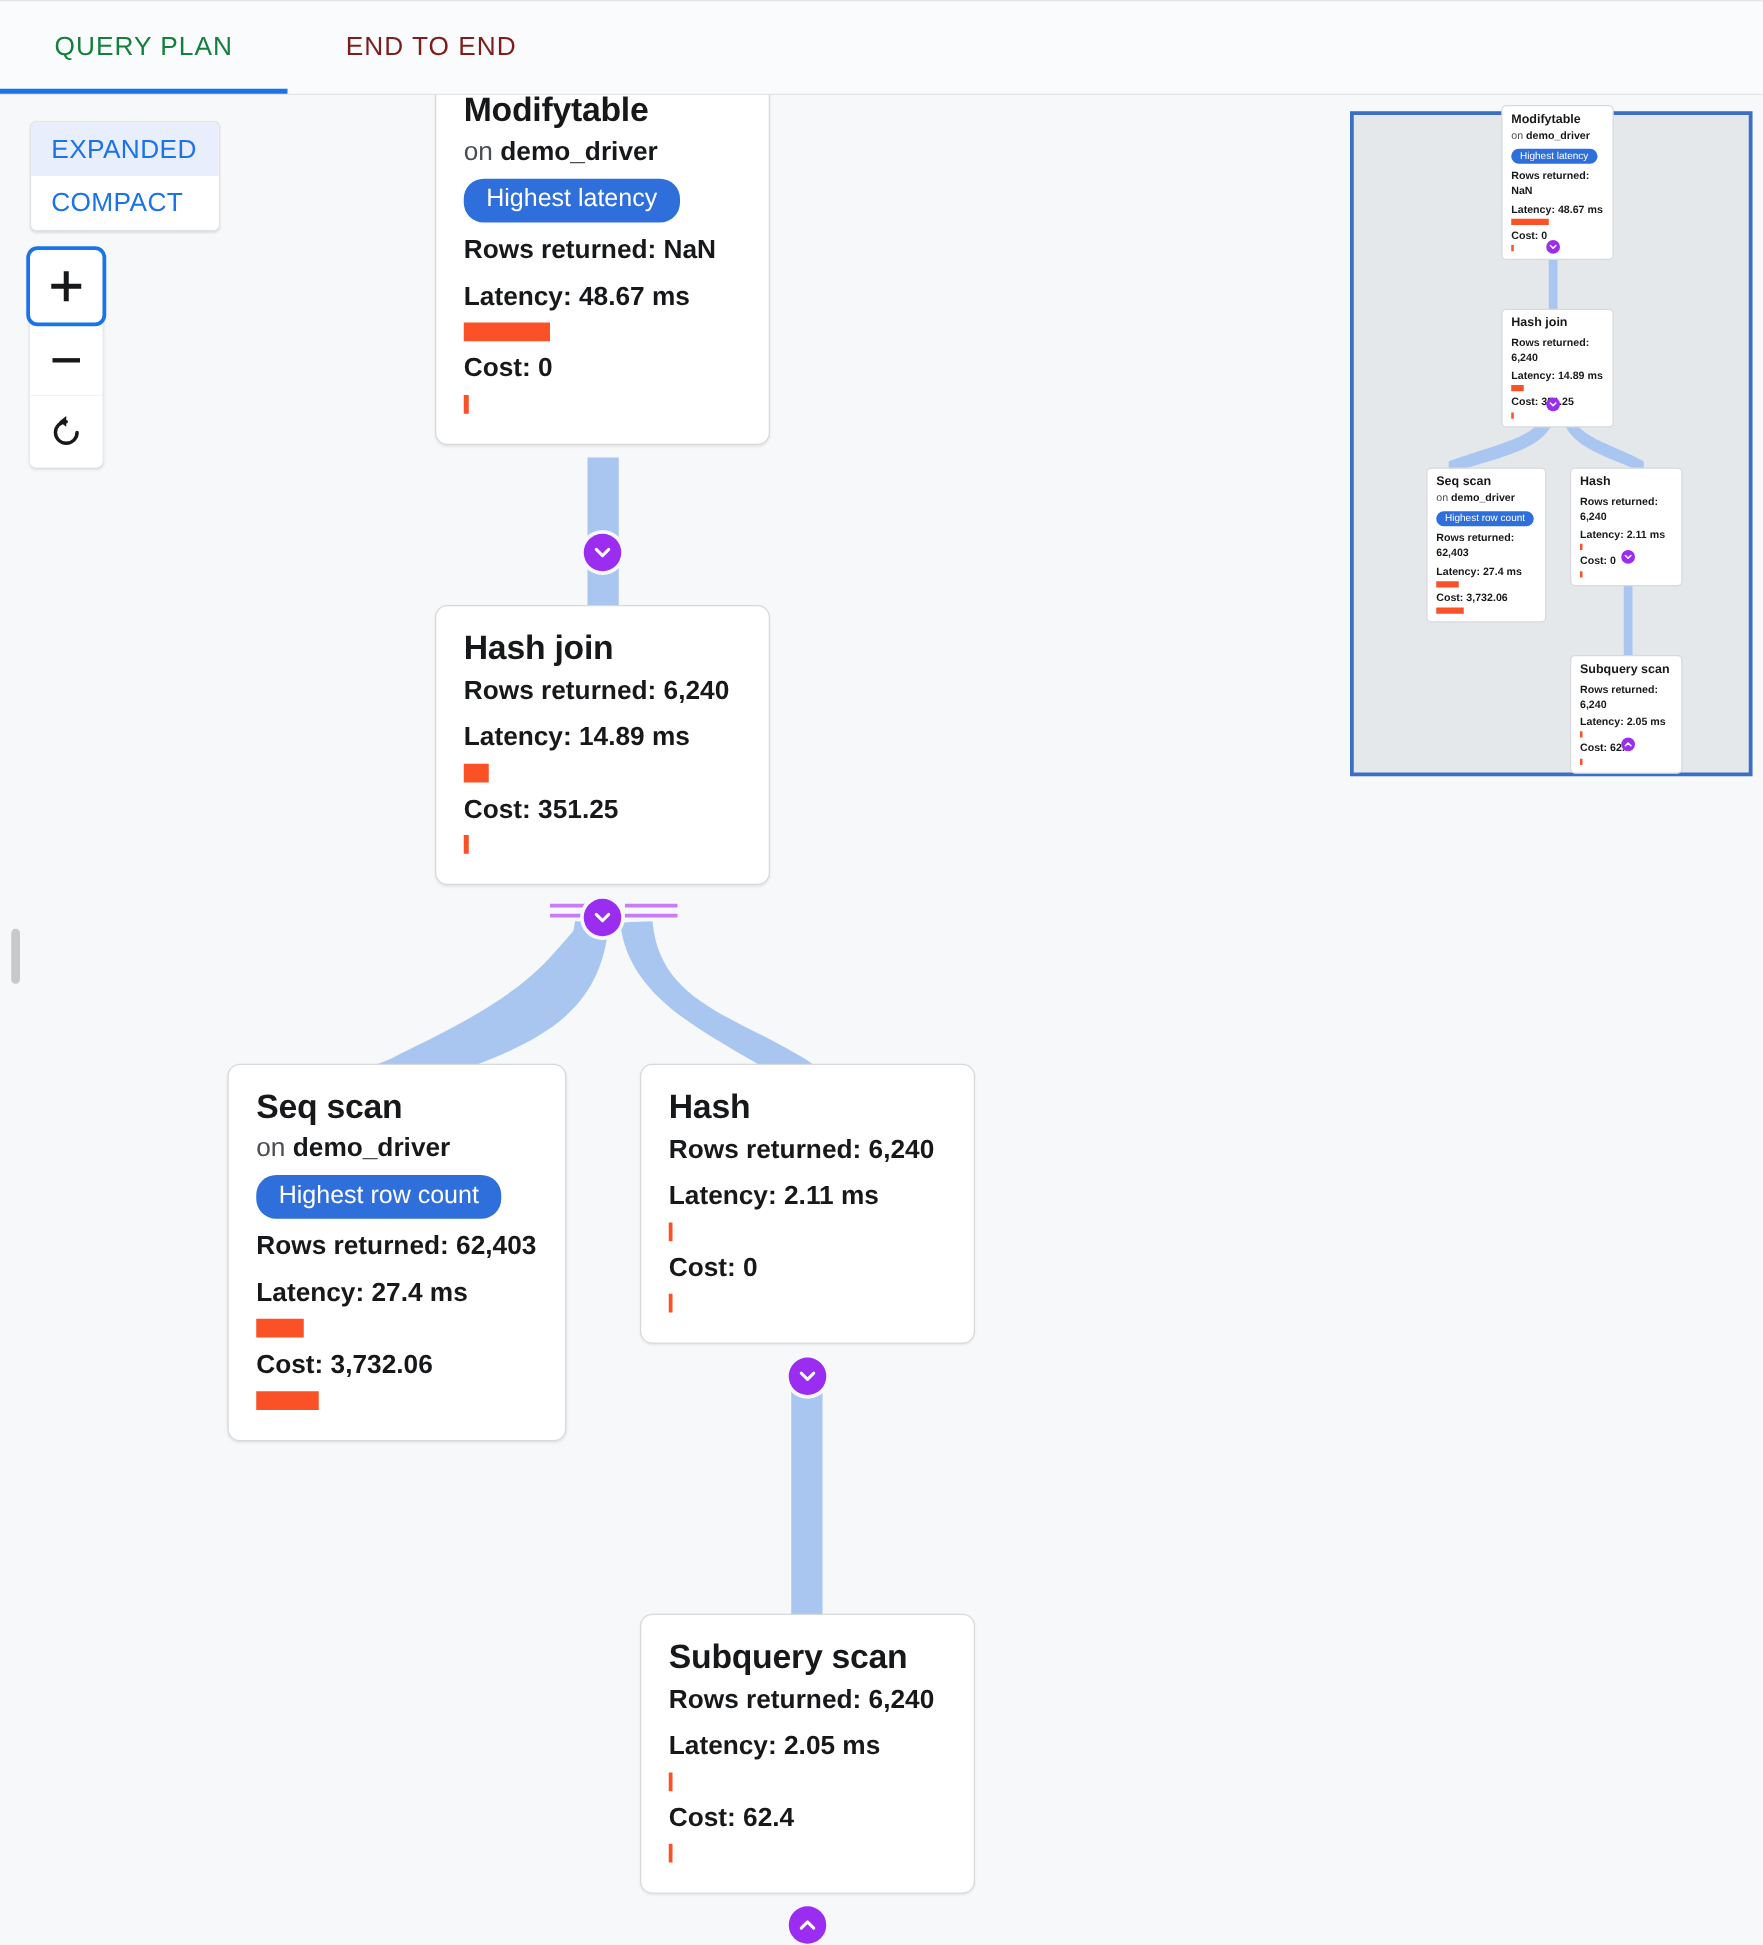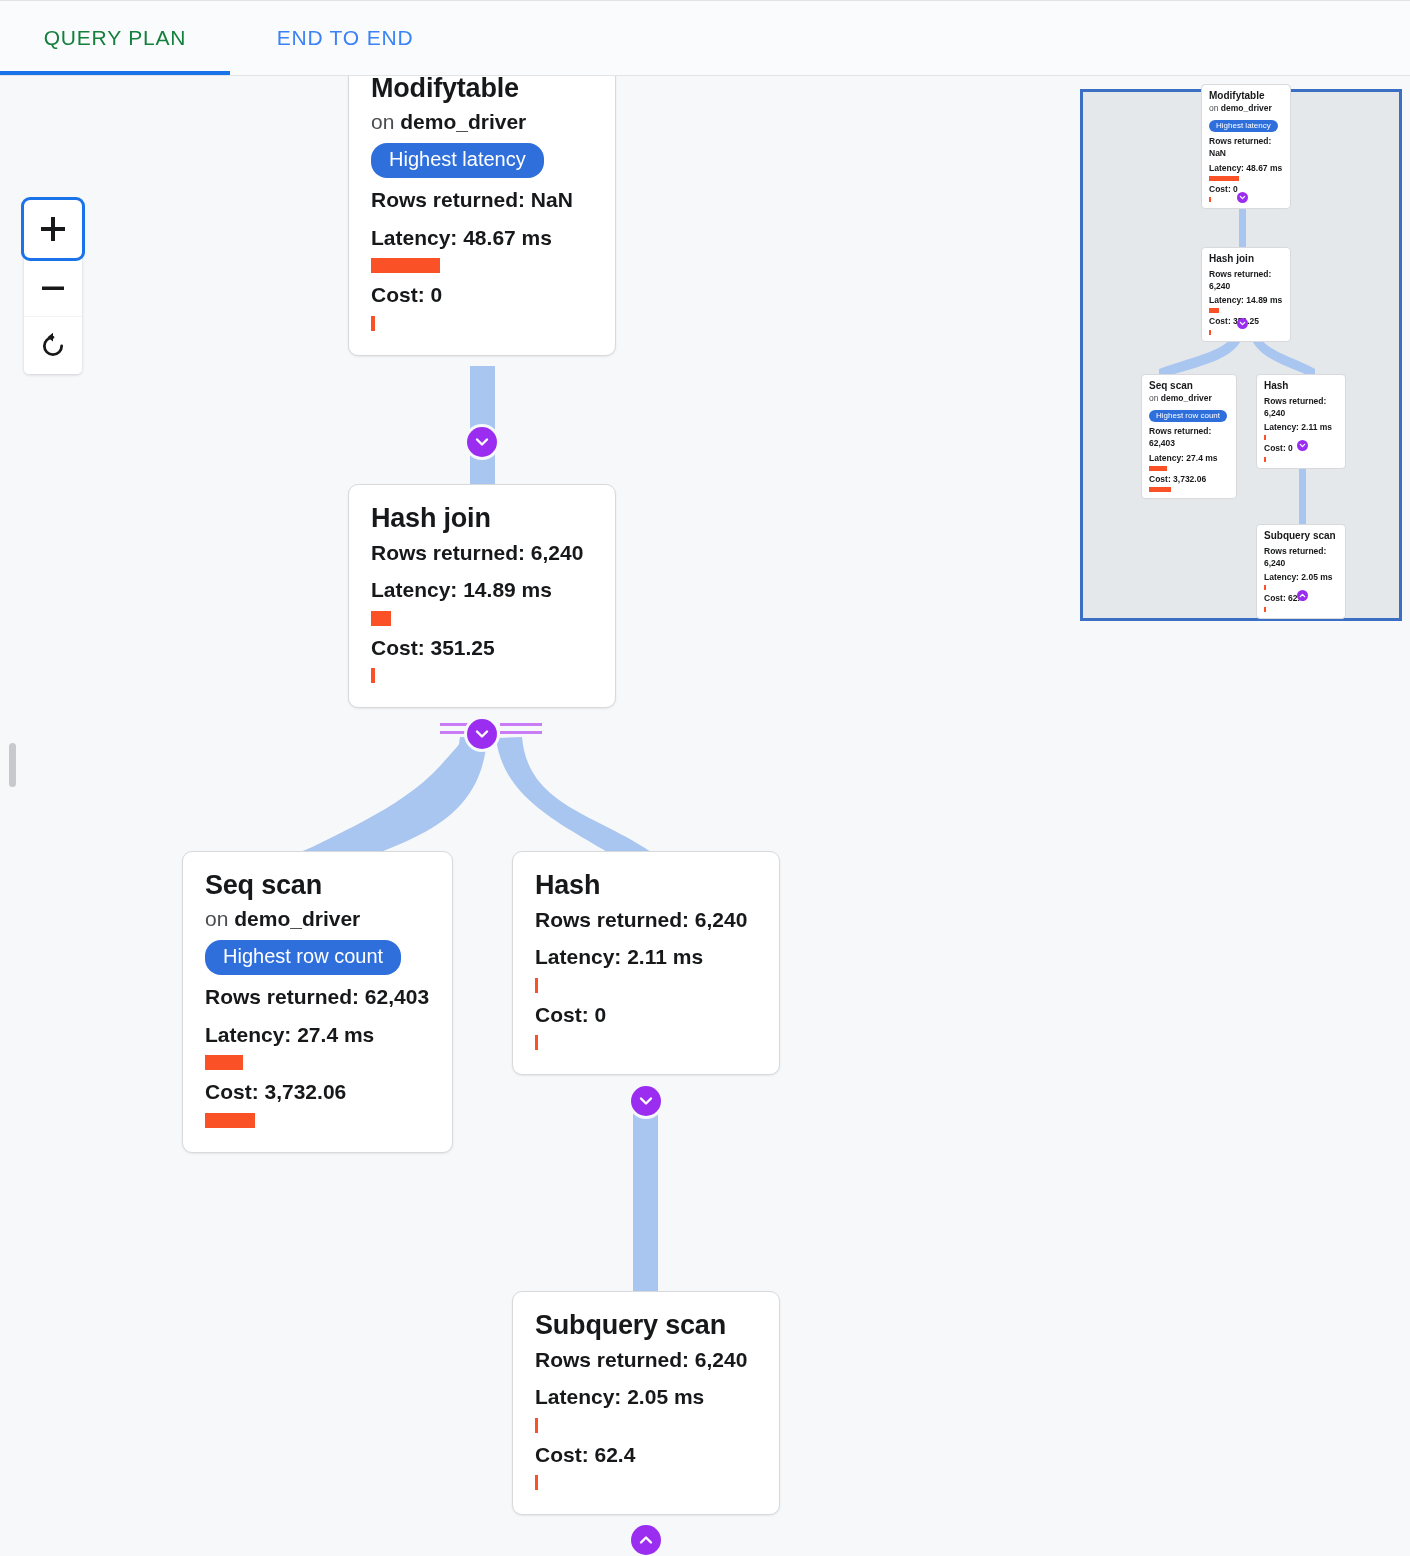--- a/index.html
+++ b/index.html
@@ -16,21 +16,21 @@
     width: 1410px; height: 76px;
     background: #fafbfc;
     border-bottom: 1px solid #e2e4e7;
     border-top: 1px solid #e2e4e7;
     display: flex; align-items: stretch;
   }
   .tab {
     width: 230px;
     display: flex; align-items: center; justify-content: center;
     font-size: 21px; font-weight: 500; letter-spacing: 0.8px;
-    color: #3b82f6;
+    color: #7f1d1d;
     cursor: pointer; position: relative;
     background: transparent;
     border: none; font-family: inherit;
   }
   .tab.active { color: #15803d; }
   .tab.active::after {
     content: ""; position: absolute; left: 0; right: 0; bottom: 0;
     height: 4px; background: #1a73e8;
   }
 
@@ -229,20 +229,24 @@
              C 390,740 452,730 460,661 Z" fill="#a8c6f0"></path>
 
     <path d="M 496,662
              C 505,740 600,760 660,812
              L 660,782
              C 600,738 528,732 522,661 Z" fill="#a8c6f0"></path>
 
     <path d="M 633,1020 L 633,1240 L 658,1240 L 658,1020 Z" fill="#a8c6f0"></path>
   </svg>
 
+  <div class="mode-toggle">
+    <div class="mode-item selected">EXPANDED</div>
+    <div class="mode-item">COMPACT</div>
+  </div>
 
   <div class="zoom-stack">
     <button class="zoom-btn focused">
       <svg width="30" height="30" viewBox="0 0 30 30">
         <rect x="13" y="3" width="4" height="24" fill="#17181a"></rect>
         <rect x="3" y="13" width="24" height="4" fill="#17181a"></rect>
       </svg>
     </button>
     <button class="zoom-btn">
       <svg width="30" height="30" viewBox="0 0 30 30">

